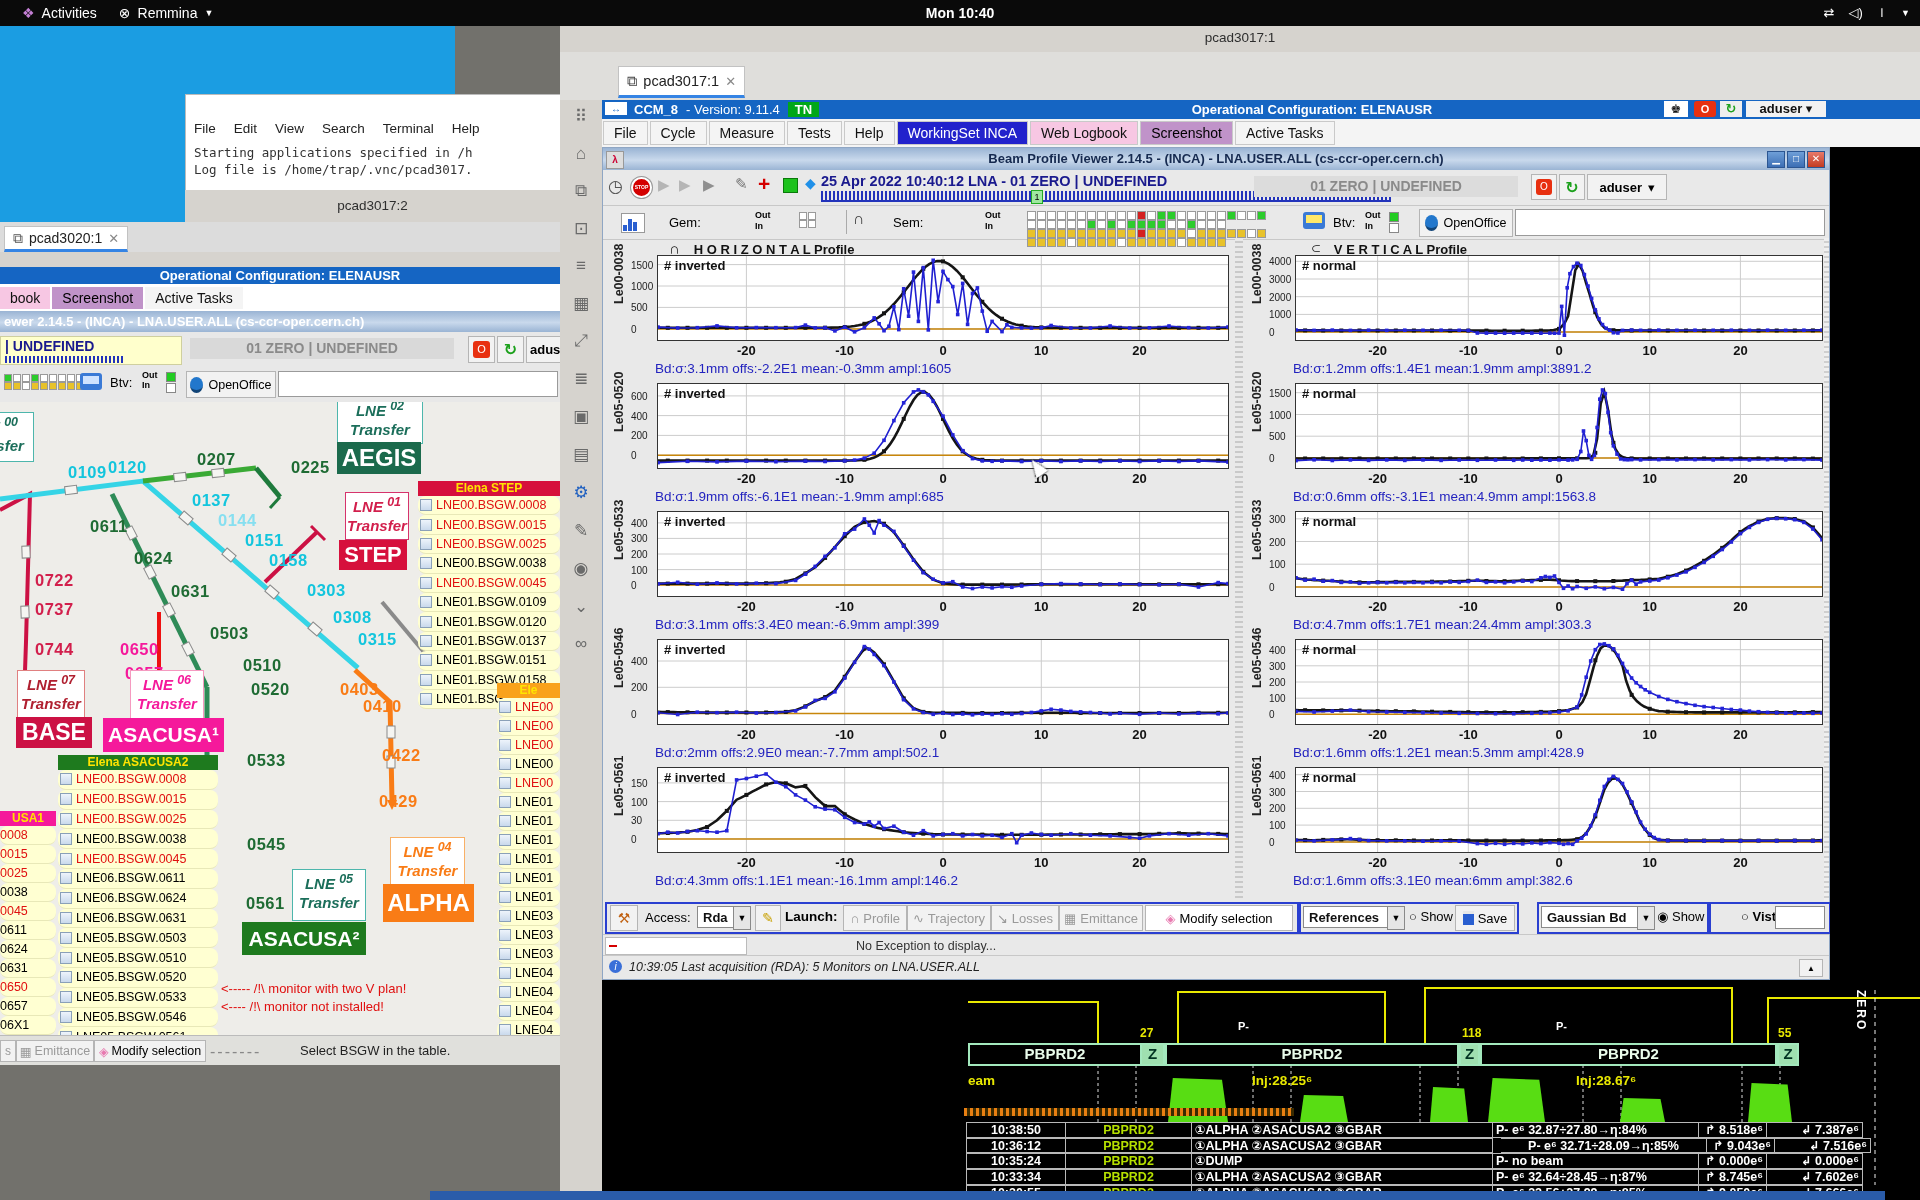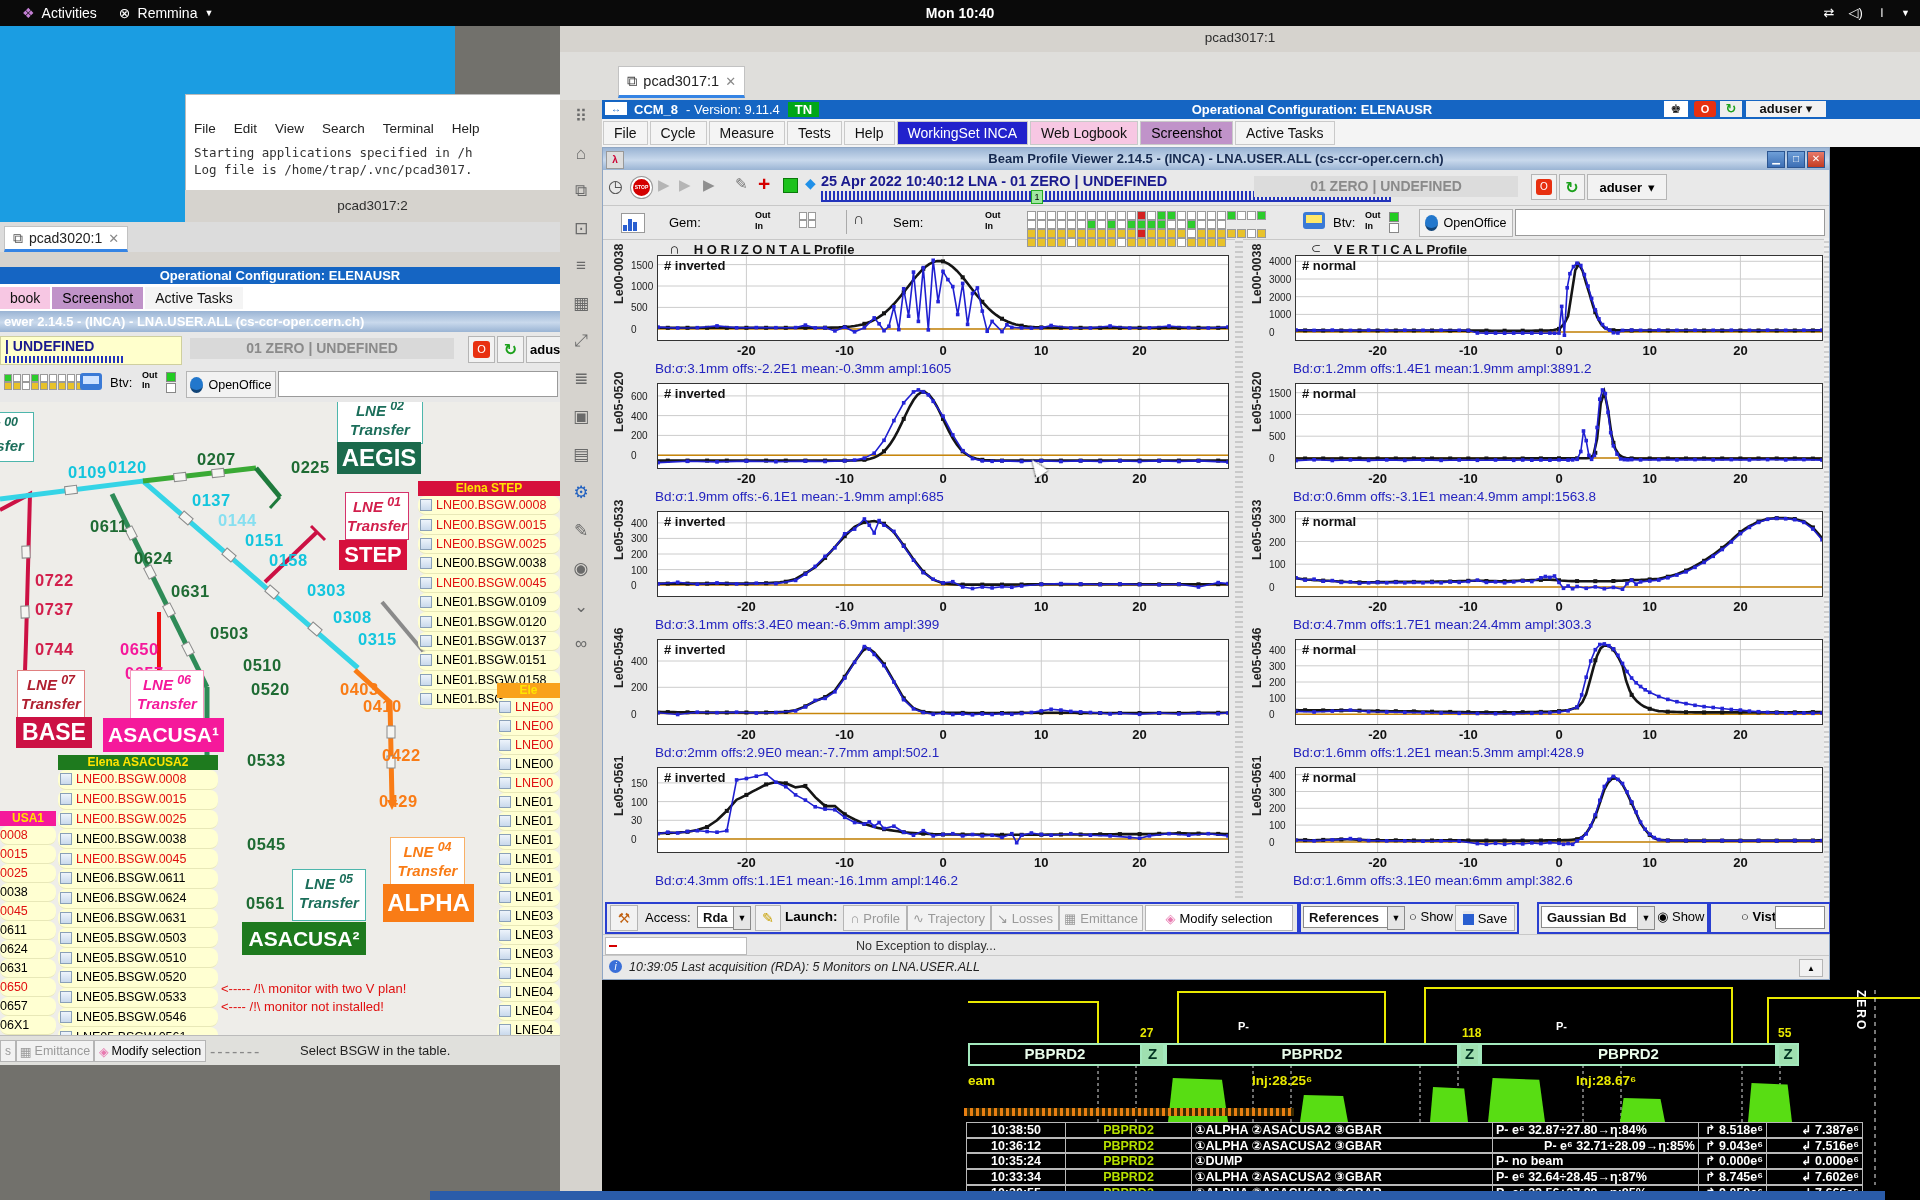--- a/index.html
+++ b/index.html
@@ -1785,21 +1785,21 @@
         <div class="vcellr" style="width: 119px; color: rgb(182, 224, 0); text-align: center;">PBPRD2</div>
         <div class="vcellr" style="width: 294px; color: rgb(255, 255, 255); text-align: left;">①ALPHA ②ASACUSA2 ③GBAR</div>
         <div class="vcellr" style="width: 199px; color: rgb(255, 255, 255); text-align: left;">P- e⁶ 32.87÷27.80→η:84%</div>
         <div class="vcellr" style="width: 61px; color: rgb(255, 255, 255); text-align: right;">↱ 8.518e⁶</div>
         <div class="vcellr" style="width: 89px; color: rgb(255, 255, 255); text-align: right;">↲ 7.387e⁶</div>
       </div>
       <div class="vrow" style="left: 364px; top: 157.7px; height: 15.7px;">
         <div class="vcellr" style="width: 92px; color: rgb(255, 255, 255); text-align: center;">10:36:12</div>
         <div class="vcellr" style="width: 119px; color: rgb(182, 224, 0); text-align: center;">PBPRD2</div>
         <div class="vcellr" style="width: 294px; color: rgb(255, 255, 255); text-align: left;">①ALPHA ②ASACUSA2 ③GBAR</div>
-        <div class="vcellr" style="width: 199px; color: rgb(255, 255, 255); text-align: right;">P- e⁶ 32.71÷28.09→η:85%</div>
+        <div class="vcellr" style="width: 199px; color: rgb(255, 255, 255); text-align: center; margin-left: 8px;">P- e⁶ 32.71÷28.09→η:85%</div>
         <div class="vcellr" style="width: 61px; color: rgb(255, 255, 255); text-align: right;">↱ 9.043e⁶</div>
         <div class="vcellr" style="width: 89px; color: rgb(255, 255, 255); text-align: right;">↲ 7.516e⁶</div>
       </div>
       <div class="vrow" style="left: 364px; top: 173.4px; height: 15.7px;">
         <div class="vcellr" style="width: 92px; color: rgb(255, 255, 255); text-align: center;">10:35:24</div>
         <div class="vcellr" style="width: 119px; color: rgb(182, 224, 0); text-align: center;">PBPRD2</div>
         <div class="vcellr" style="width: 294px; color: rgb(255, 255, 255); text-align: left;">①DUMP</div>
         <div class="vcellr" style="width: 199px; color: rgb(255, 255, 255); text-align: left;">P- no beam</div>
         <div class="vcellr" style="width: 61px; color: rgb(255, 255, 255); text-align: right;">↱ 0.000e⁶</div>
         <div class="vcellr" style="width: 89px; color: rgb(255, 255, 255); text-align: right;">↲ 0.000e⁶</div>

